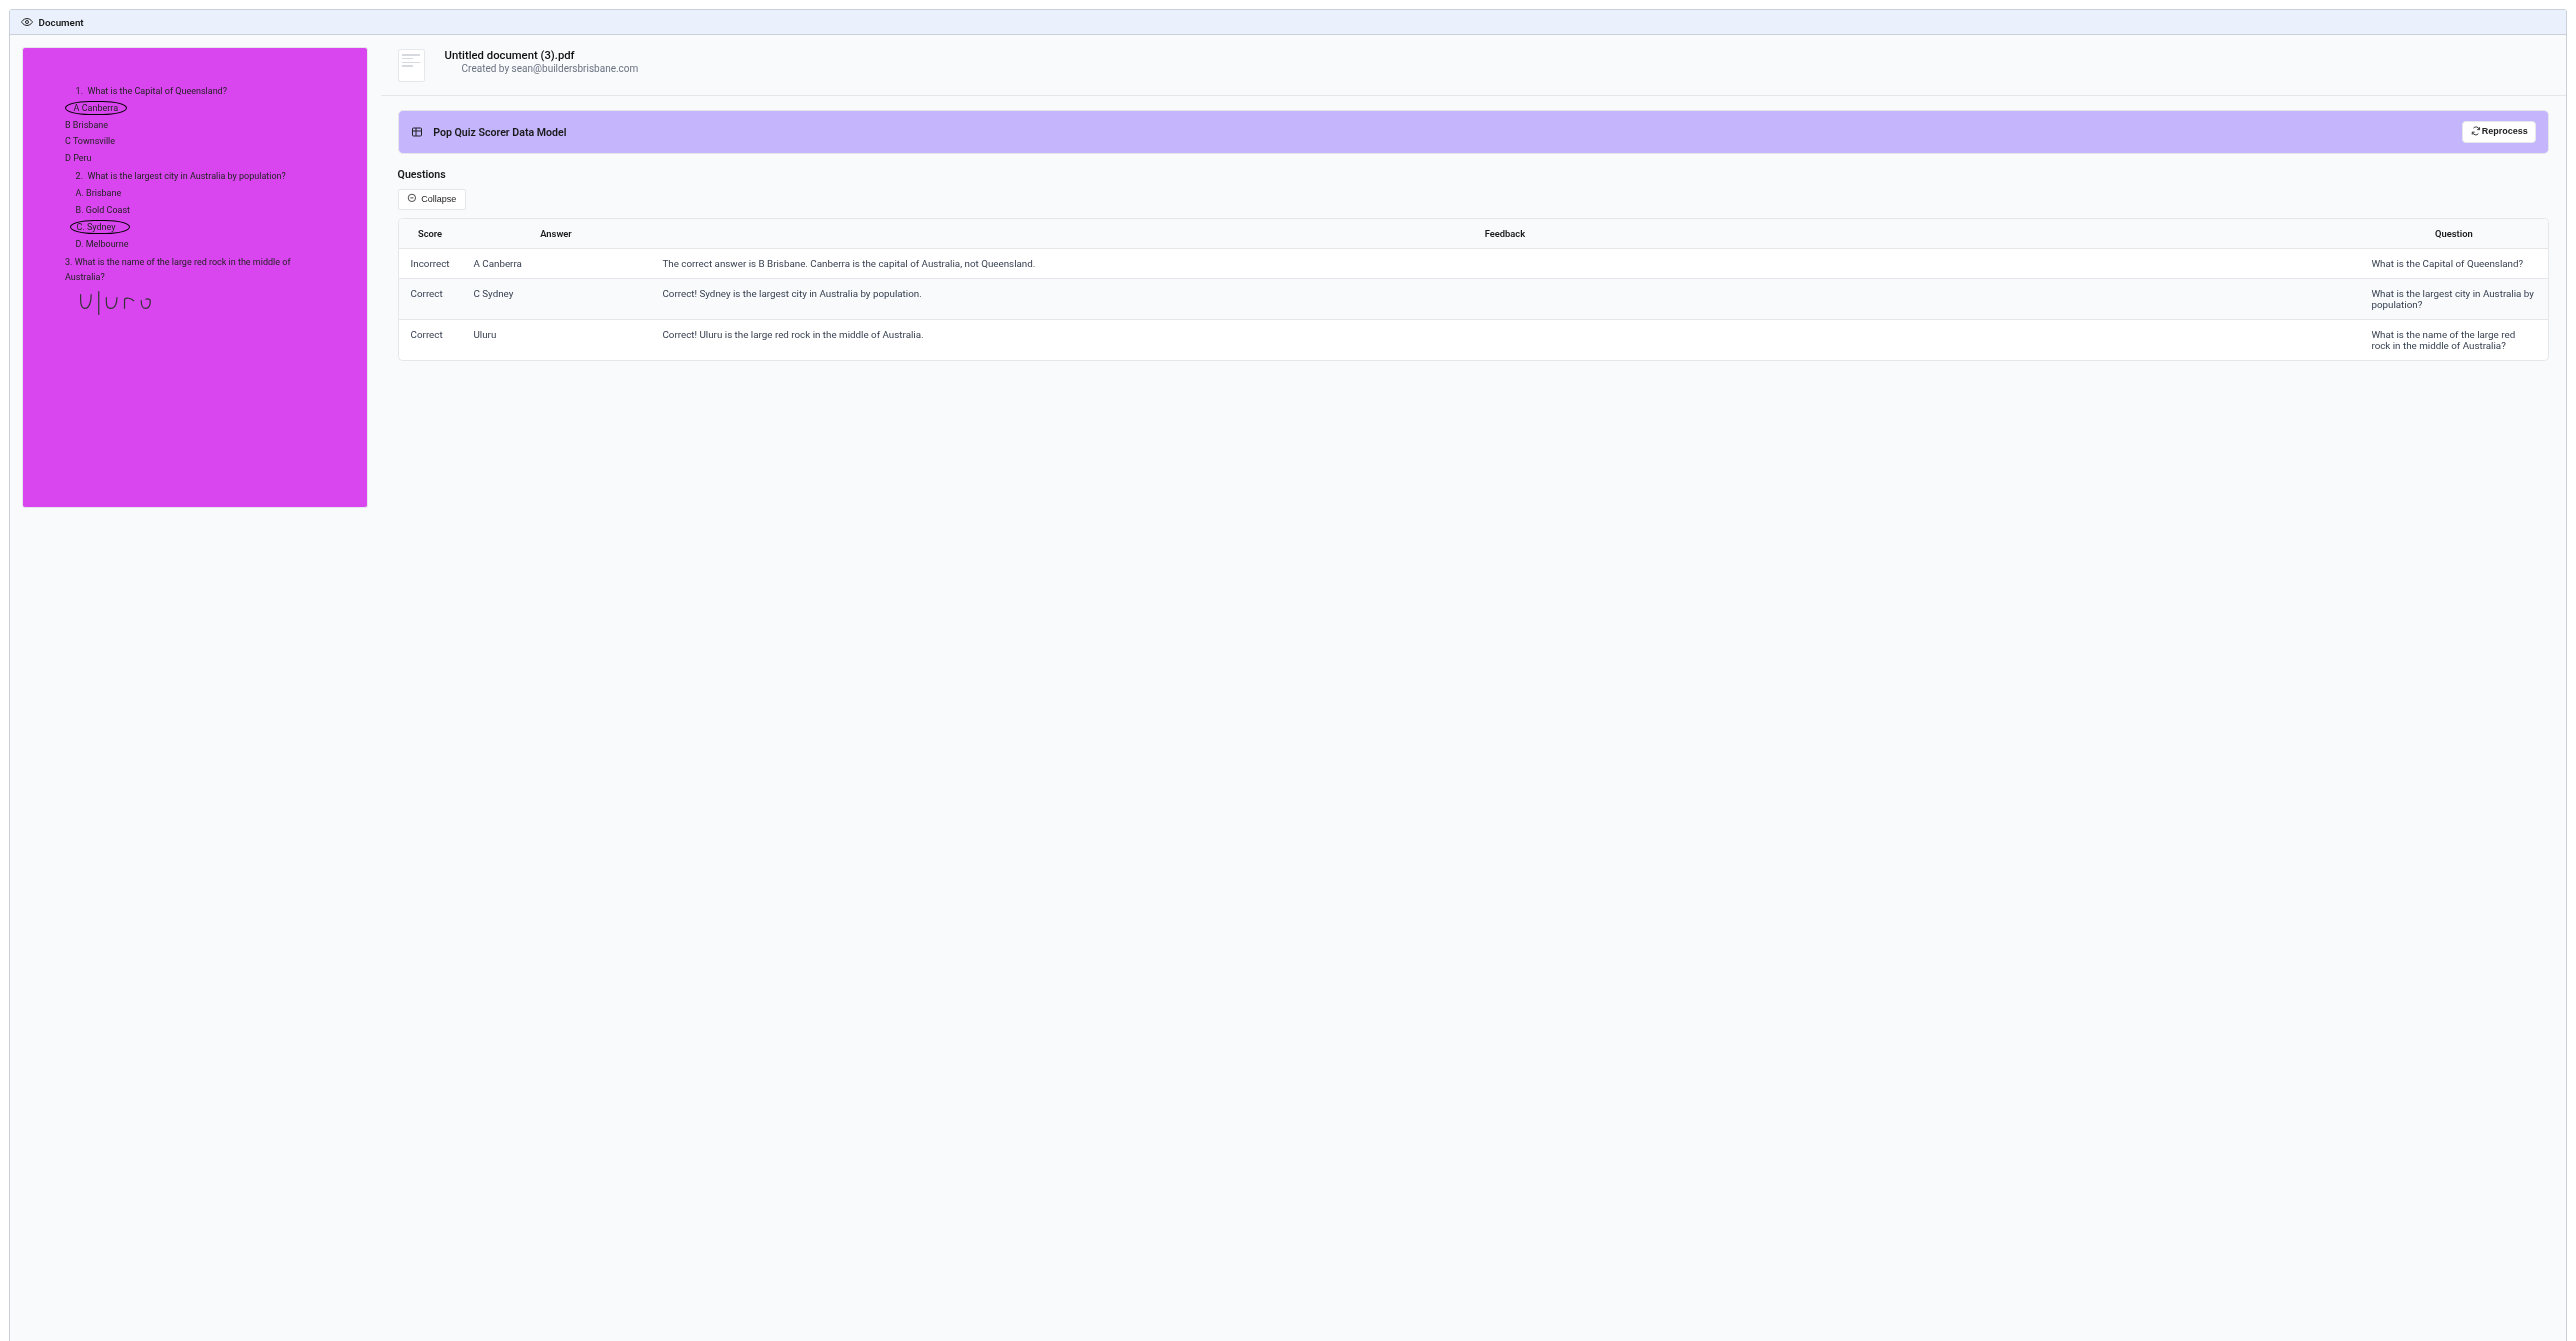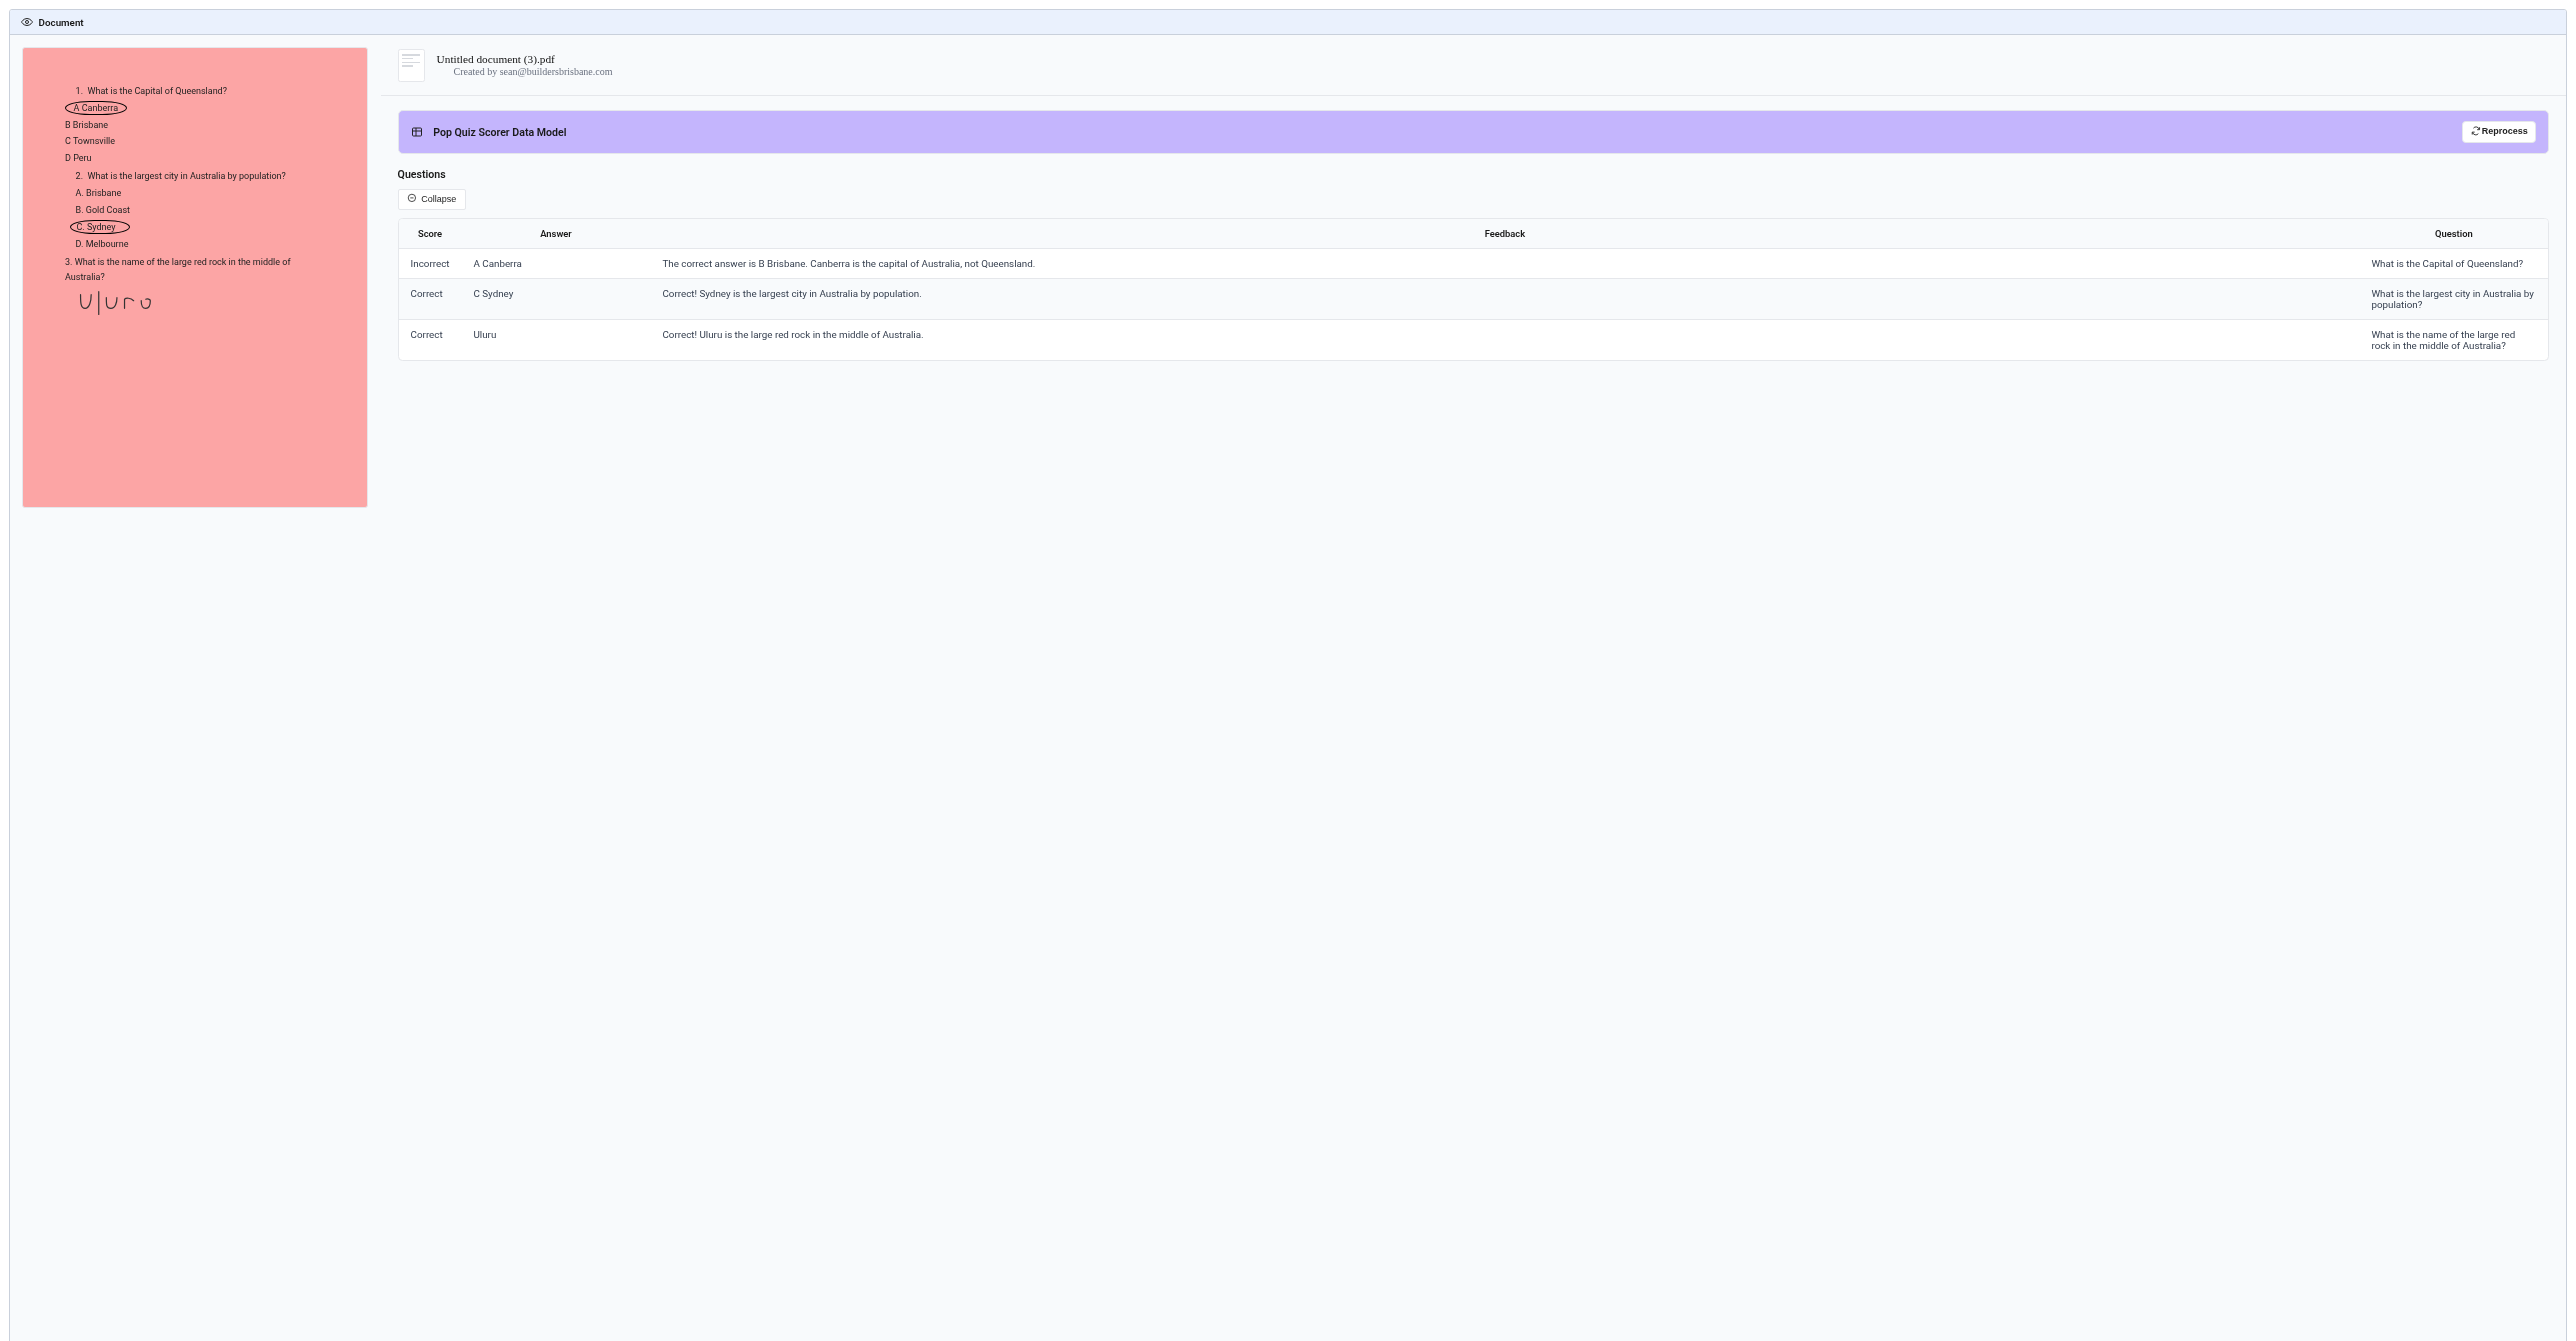--- a/index.html
+++ b/index.html
@@ -33,21 +33,21 @@
     flex: 1;
     min-height: 0;
     background: #f8fafc;
   }
   .doc-panel {
     width: 370px;
     padding: 12px;
     background: #f8fafc;
   }
   .doc-sheet {
-    background: #fca5a5;
+    background: #d946ef;
     border: 0.8px solid #e5e7eb;
     border-radius: 3px;
     height: 461px;
     padding: 36px 42px 15px 42px;
     font-size: 9px;
     line-height: 1.7;
     color: #222;
   }
   .q-num-line { margin-left: 10.6px; margin-bottom: 1.5px; }
   .circled {
@@ -68,24 +68,22 @@
   .detail-panel {
     flex: 1;
     min-width: 0;
     overflow: auto;
     background: #f8fafc;
     border-left: 0.8px solid transparent;
   }
   .file-header {
     padding: 13.6px 16.6px;
     display: flex;
-    gap: 12px;
-    align-items: center;
+    gap: 20px;
     border-bottom: 0.8px solid #e5e7eb;
-    font-family: Liberation Serif, serif;
   }
   .file-thumb {
     width: 27px; height: 33px;
     border: 0.8px solid #e5e7eb;
     border-radius: 2.3px;
     background: #fff;
     position: relative;
     padding: 4.5px 3.8px;
   }
   .file-thumb .ln { height: 1.5px; background: #d6d9de; margin-bottom: 2.3px; }

